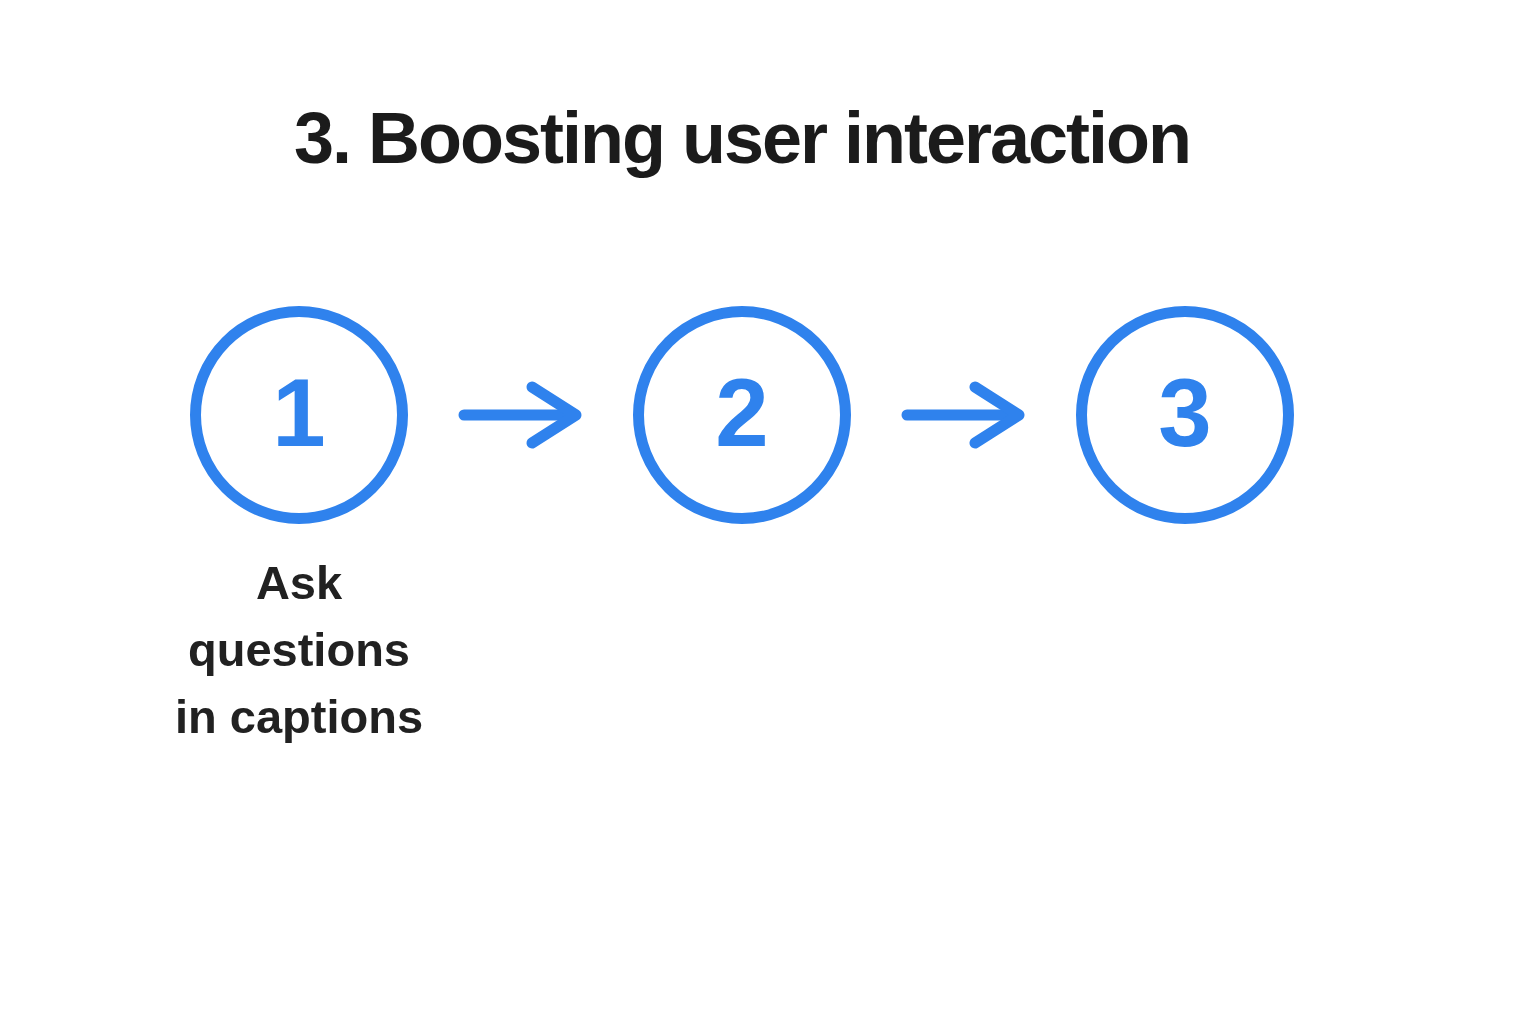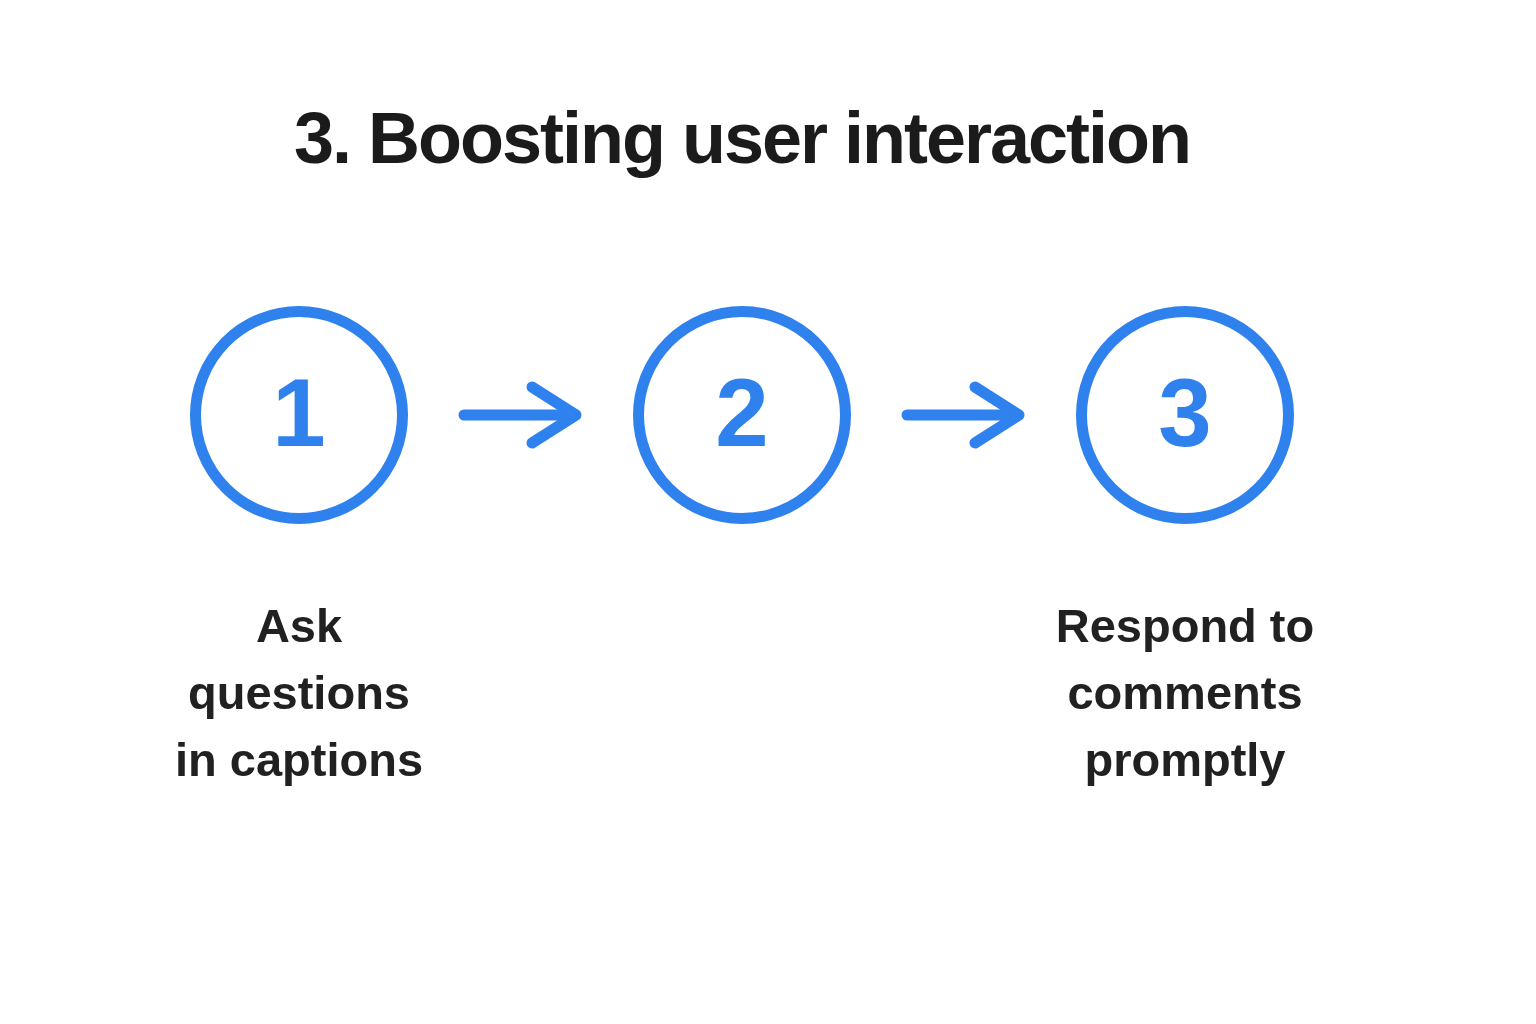--- a/index.html
+++ b/index.html
@@ -56,21 +56,21 @@
     justify-content: center;
   }
   .circle-number {
     color: var(--accent);
     font-size: 96px;
     font-weight: 700;
     line-height: 1;
     transform: translateY(-2px);
   }
   .step-label {
-    margin-top: 68px;
+    margin-top: 25px;
     font-size: 47px;
     font-weight: 600;
     line-height: 67px;
     color: var(--label-color);
     text-align: center;
     white-space: pre-line;
   }
   .arrow {
     width: 143px;
     height: 72px;
@@ -118,19 +118,16 @@
       <svg width="128" height="72" viewBox="0 0 128 72" fill="none" xmlns="http://www.w3.org/2000/svg">
         <line x1="7" y1="36" x2="116" y2="36" stroke="currentColor" stroke-width="11" stroke-linecap="round"></line>
         <polyline points="75,8 119,36 75,64" stroke="currentColor" stroke-width="11" stroke-linecap="round" stroke-linejoin="round" fill="none"></polyline>
       </svg>
     </div>
 
     <div class="step">
       <div class="circle">
         <span class="circle-number">3</span>
       </div>
-      <div class="step-label">Respond to
-comments
-promptly</div>
     </div>
 
   </div>
 </div>
 
 </body></html>

